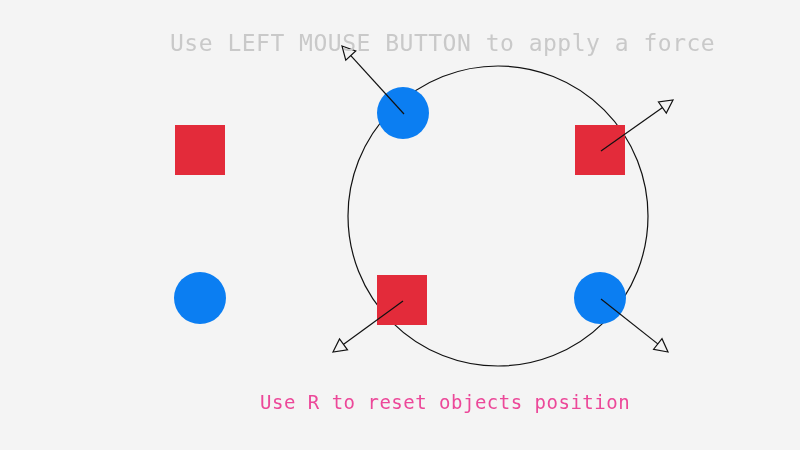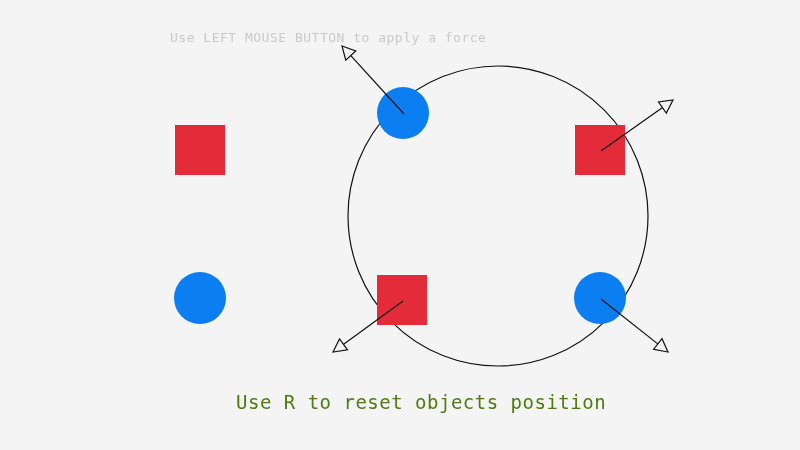--- a/index.html
+++ b/index.html
@@ -30,21 +30,21 @@
     white-space: pre;
     font-family: "DejaVu Sans Mono", monospace;
     font-weight: 500;
     letter-spacing: 0.5px;
     user-select: none;
     pointer-events: none;
   }
   #hint-top {
     left: 170px;
     top: 30px;
-    font-size: 13px;
+    font-size: 23px;
     color: #c9c9c9;
   }
   #hint-bottom {
     left: 236px;
     top: 391px;
     font-size: 19px;
     color: #7d7d7d;
   }
 </style>
 </head>
@@ -80,15 +80,15 @@
         </g>
         <g>
           <line x1="601" y1="299" x2="659.3336714177115" y2="345.1445460468464" stroke="#111111" stroke-width="1.2"></line>
           <polygon points="668,352 653.6103945436137,349.23651401133696 661.9982440862957,338.6330060988899" fill="#f4f4f4" stroke="#111111" stroke-width="1.2" stroke-linejoin="miter"></polygon>
         </g>
       </g>
   </svg>
 
   <div class="hint-text" id="hint-top" style="color: rgb(201, 201, 201);">Use LEFT MOUSE BUTTON to apply a force</div>
 
-  <div class="hint-text" id="hint-bottom" style="color: #4d7c0f;">Use R to reset objects position</div>
+  <div class="hint-text" id="hint-bottom" style="color: #ec4899; margin-left: 24px;">Use R to reset objects position</div>
 
 </div>
 
 </body></html>

